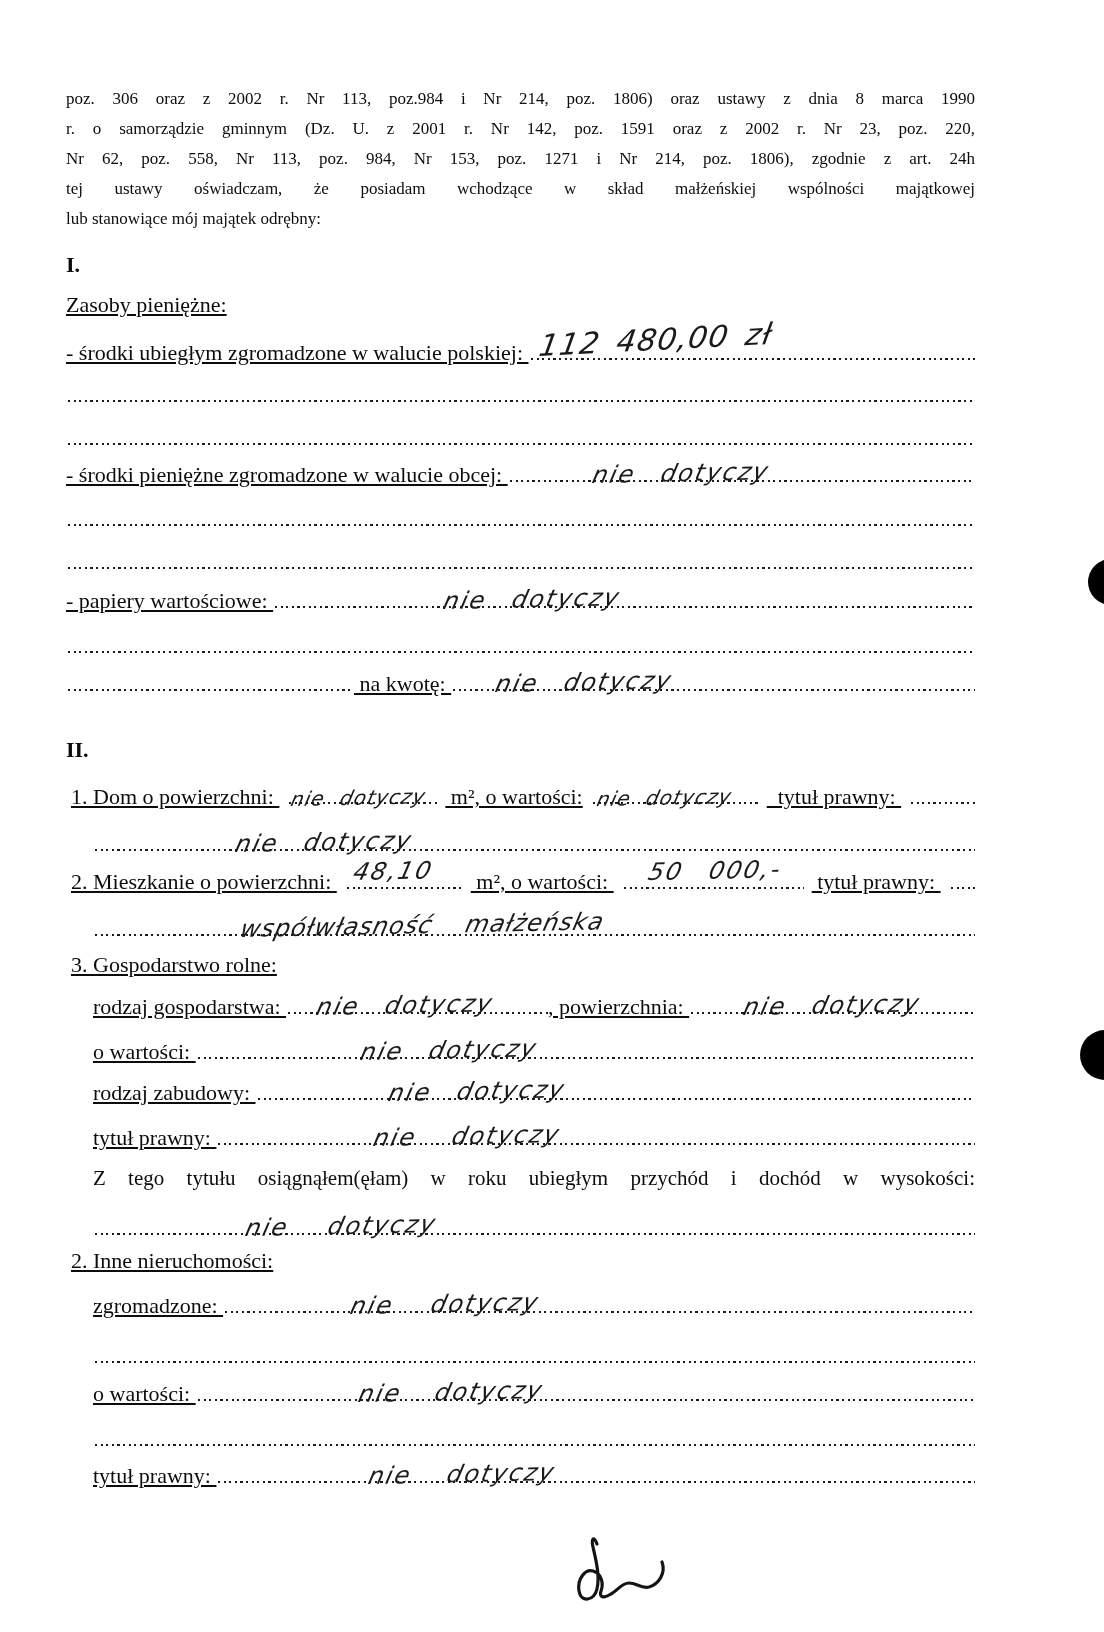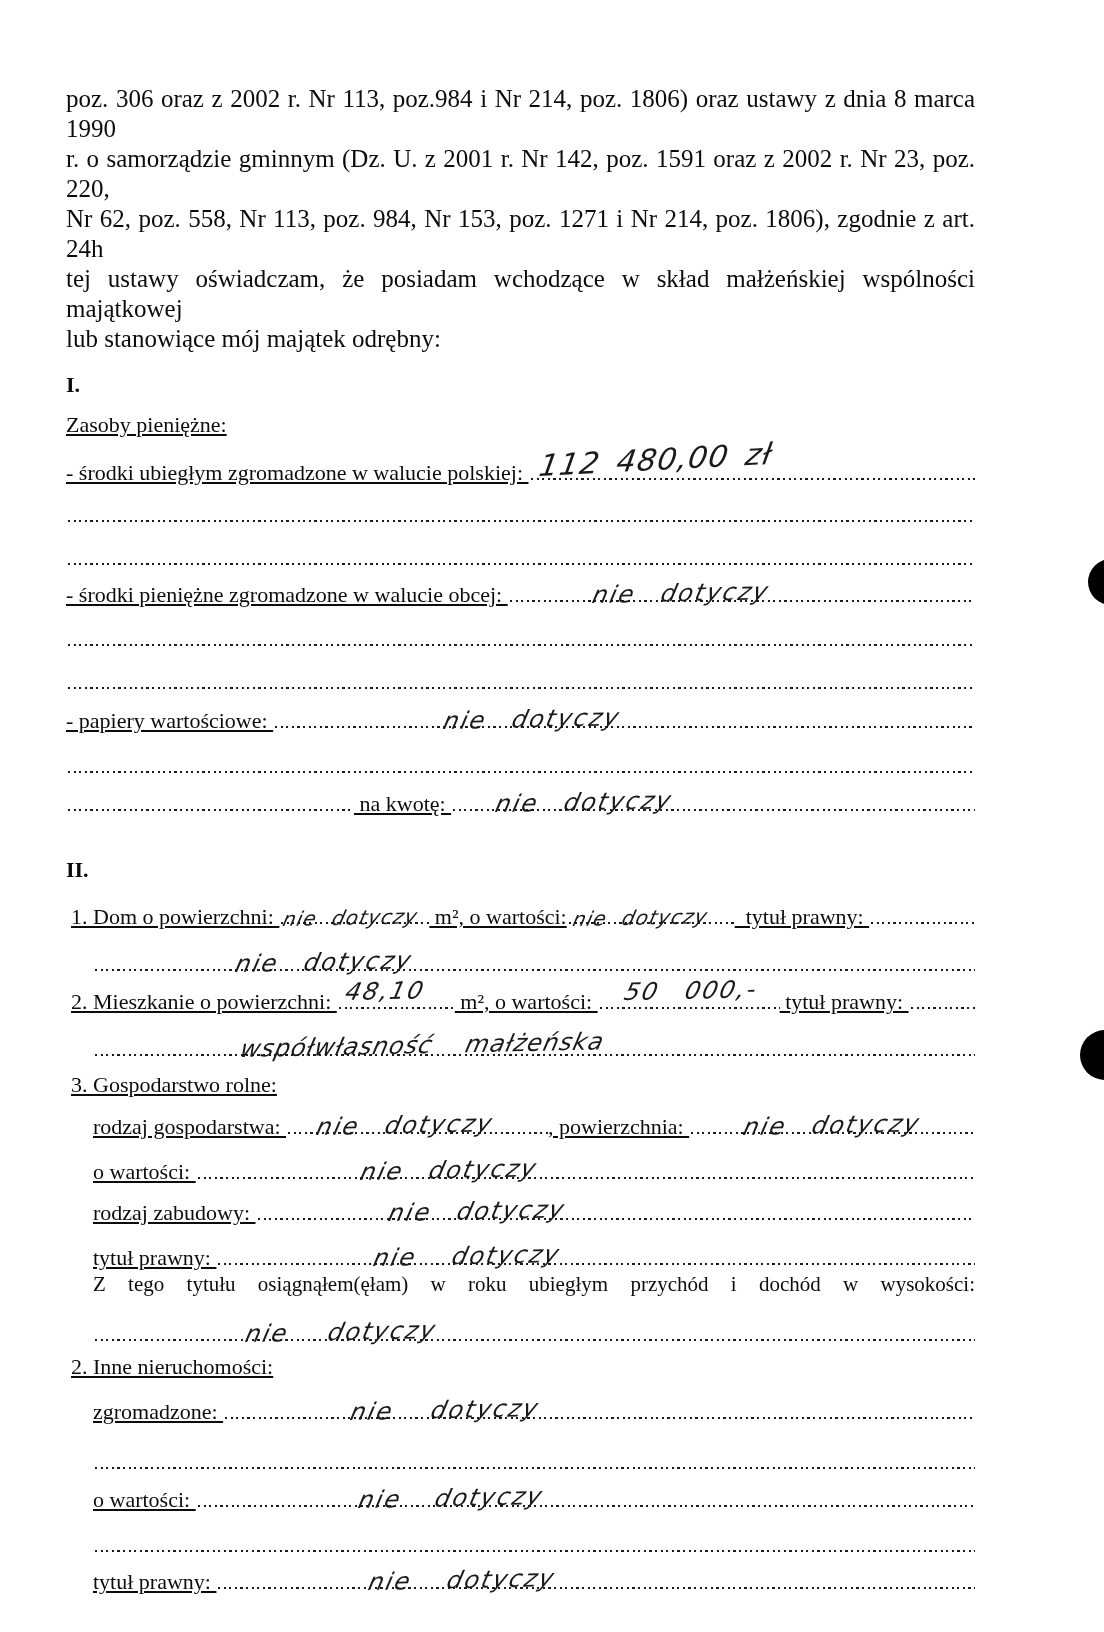--- a/index.html
+++ b/index.html
@@ -9,21 +9,21 @@
     background:#ffffff;
     overflow:hidden;
     font-family:"Liberation Serif", serif;
     color:#0c0c0c;
   }
   .content{
     position:absolute;left:66px;top:84px;width:909px;
   }
   
   .iline{
-    font-size:25px;line-height:30px;white-space:nowrap;
+    font-size:17px;line-height:30px;white-space:nowrap;
   }
   .iline.just{
     white-space:normal;text-align:justify;text-align-last:justify;
   }
   
   .h{
     font-size:22px;font-weight:bold;line-height:28px;
   }
   
   .row{
@@ -53,21 +53,21 @@
     z-index:2;
   }
   .hw-big{font-size:30px;letter-spacing:1px;word-spacing:6px;bottom:4px;transform:skewX(-12deg) rotate(-3deg);}
   .hw-sm{font-size:20px;letter-spacing:1px;word-spacing:8px;}
   .raise{bottom:10px;}
   
   .sentence{
     font-size:21px;line-height:28px;height:28px;
     text-align:justify;text-align-last:justify;
   }
-  .ind1{margin-left:5px;}   
+  .ind1{margin-left:5px;gap:8px;}   
   .ind2{margin-left:27px;}  
   
   .punch{
     position:absolute;background:#000;border-radius:50%;z-index:5;
   }
   .sig{
     position:relative;z-index:2;
   }
 </style>
 </head>
@@ -196,21 +196,21 @@
       </span>
     </div>
 
     <div class="row ind2" style="margin-top:17px">
       <span class="lbl">tytuł prawny: </span>
       <span class="fill">
         <span class="hw" style="left:155px;word-spacing:26px">nie dotyczy</span>
       </span>
     </div>
 
-    <div class="sentence ind2" style="">Z tego tytułu osiągnąłem(ęłam) w roku ubiegłym przychód i dochód w wysokości:</div>
+    <div class="sentence ind2" style="margin-top:14px">Z tego tytułu osiągnąłem(ęłam) w roku ubiegłym przychód i dochód w wysokości:</div>
 
     <div class="row ind2" style="margin-top:20px">
       <span class="fill">
         <span class="hw" style="left:150px;word-spacing:30px">nie dotyczy</span>
       </span>
     </div>
 
     <div class="lbl ind1" style="margin-top:9px;display:block">2. Inne nieruchomości:</div>
 
     <div class="row ind2" style="margin-top:17px">

